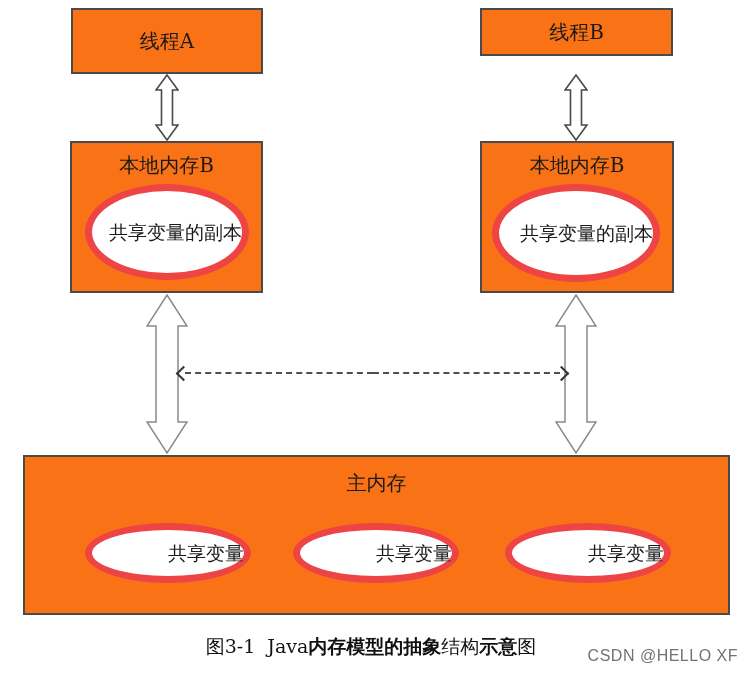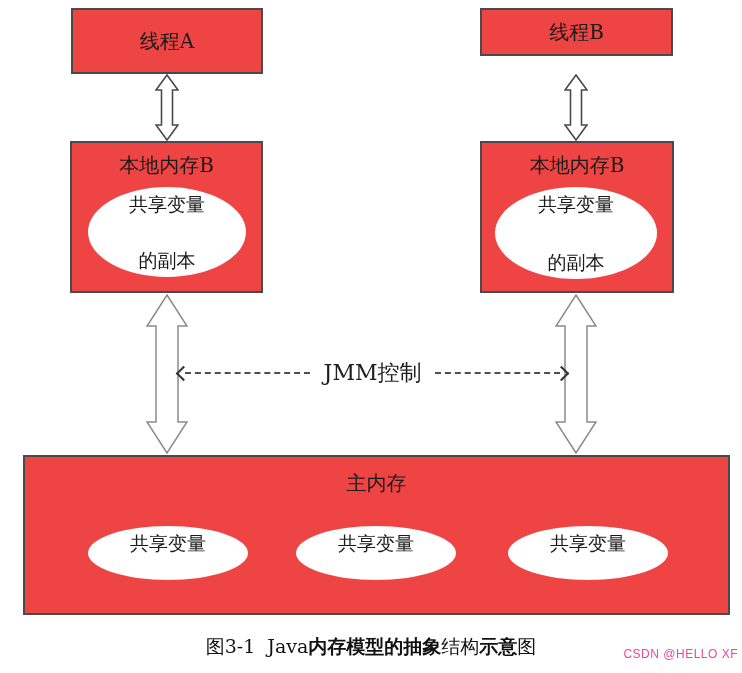--- a/index.html
+++ b/index.html
@@ -11,45 +11,45 @@
     font-family: "DejaVu Serif", "Liberation Serif", serif;
     color: #1a1a1a;
     overflow: hidden;
   }
 
   
   .box {
     position: absolute;
     box-sizing: border-box;
     border: 2px solid #4a4a4a;
-    background: #ef4444;
+    background: #f97316;
   }
   .box.center-label {
     display: flex;
     align-items: center;
     justify-content: center;
     font-size: 20px;
   }
   .box-title {
     display: block;
     text-align: center;
     font-size: 20px;
   }
 
   
   .ellipse {
     position: absolute;
     box-sizing: border-box;
-    border: 3px solid #ef4444;
+    border: 7px solid #ef4444;
     border-radius: 50%;
     background: #ffffff;
     display: flex;
-    flex-direction: column;
+    flex-direction: row;
     align-items: center;
-    justify-content: space-between;
+    justify-content: flex-end;
     font-size: 19px;
     line-height: 1.8;
     text-align: center;
   }
 
   
   .varrow { position: absolute; }
 
   
   .jmm-connector {
@@ -105,22 +105,22 @@
   .caption span { white-space: pre; }
   .caption .seg-bold {
     font-family: "Liberation Sans", sans-serif;
     font-weight: 700;
   }
   .watermark {
     position: absolute;
     right: 4px;
     top: 647px;
     font-family: "Liberation Sans", sans-serif;
-    font-size: 12px;
-    color: #ec4899;
+    font-size: 16px;
+    color: #737373;
     letter-spacing: 0.5px;
   }
 </style>
 </head>
 <body>
 
 <div class="page">
 
   <div class="box center-label" style="left:71px; top:8px; width:192px; height:66px;">
     <span>线程A</span>
@@ -158,21 +158,20 @@
     <path d="M21 1 L41 32 L32 32 L32 128 L41 128 L21 159 L1 128 L10 128 L10 32 L1 32 Z" fill="#ffffff" stroke="#8a8a8a" stroke-width="1.5" stroke-linejoin="miter"></path>
   </svg>
 
   <svg class="varrow" style="left:555px; top:294px;" width="42" height="160" viewBox="0 0 42 160">
     <path d="M21 1 L41 32 L32 32 L32 128 L41 128 L21 159 L1 128 L10 128 L10 32 L1 32 Z" fill="#ffffff" stroke="#8a8a8a" stroke-width="1.5" stroke-linejoin="miter"></path>
   </svg>
 
   <div class="jmm-connector">
     <span class="chevron left"></span>
     <span class="dash-line"></span>
-    <span class="jmm-label">JMM控制</span>
     <span class="dash-line"></span>
     <span class="chevron right"></span>
   </div>
 
   <div class="box" style="left:23px; top:455px; width:707px; height:160px; padding-top:13px;">
     <span class="box-title">主内存</span>
   </div>
   <div class="ellipse" style="left:85px; top:523px; width:166px; height:60px;">
     <span>共享变量</span>
   </div>

